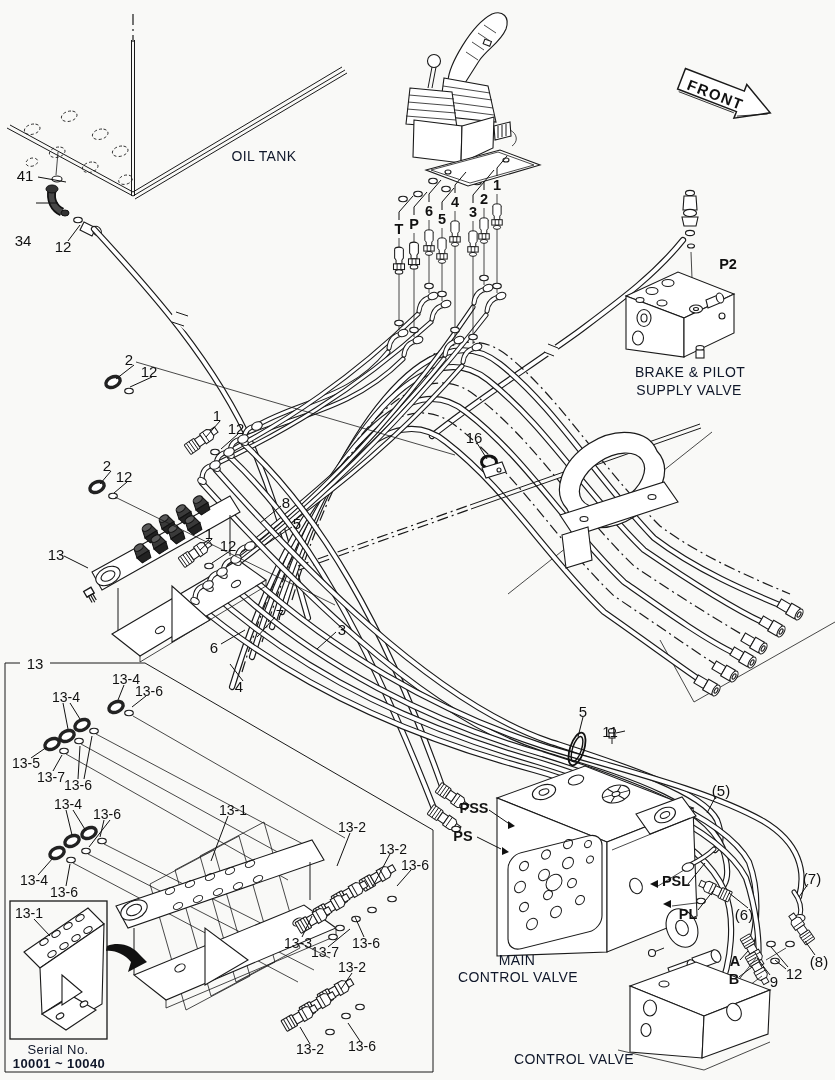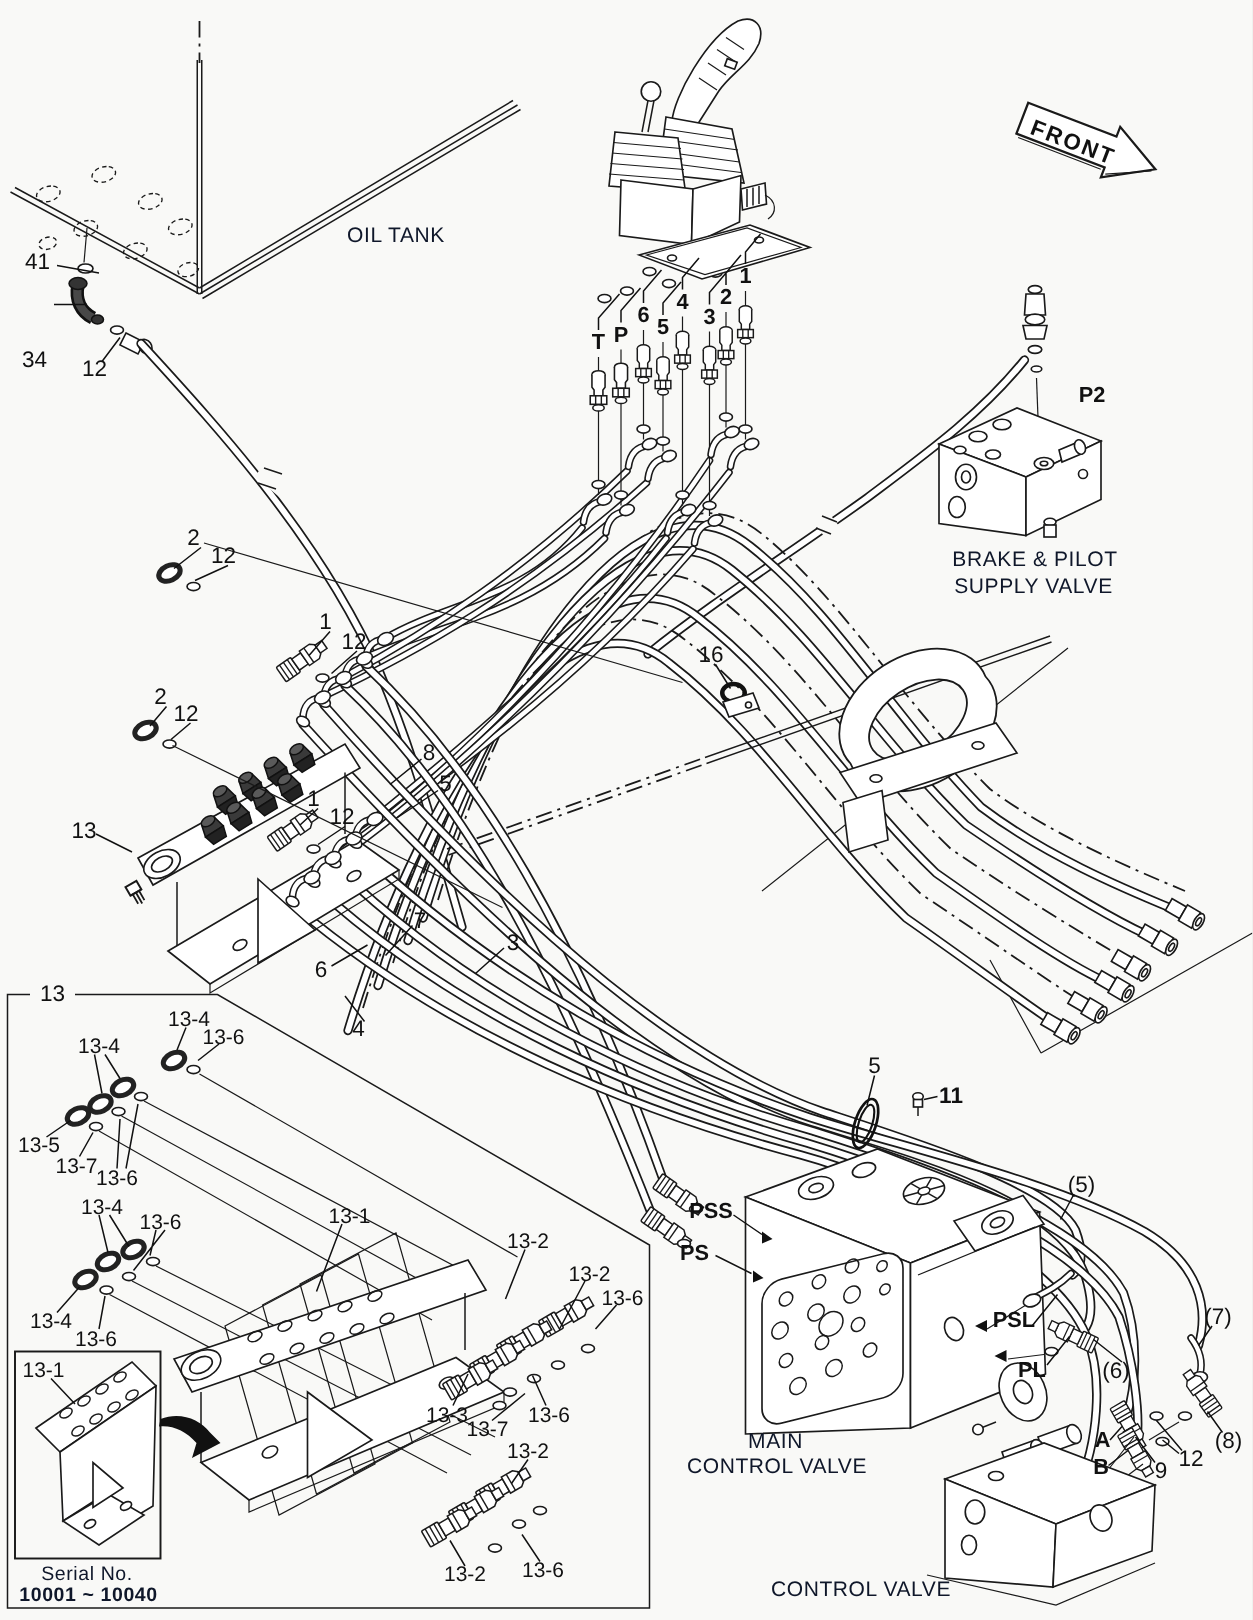--- a/index.html
+++ b/index.html
@@ -557,21 +557,21 @@
       <span class="callout part" style="left: 228px; top: 545px;">12</span>
       <span class="callout part" style="left: 56px; top: 554px;">13</span>
       <span class="callout part" style="left: 286px; top: 502px;">8</span>
       <span class="callout part" style="left: 297px; top: 523px;">5</span>
       <span class="callout part" style="left: 280px; top: 614px;">7</span>
       <span class="callout part" style="left: 342px; top: 629px;">3</span>
       <span class="callout part" style="left: 214px; top: 647px;">6</span>
       <span class="callout part" style="left: 239px; top: 686px;">4</span>
       <span class="callout part" style="left: 474px; top: 437px;">16</span>
       <span class="callout part" style="left: 583px; top: 711px;">5</span>
-      <span class="callout part" style="left: 634px; top: 731px; font-weight: bold;">11</span>
+      <span class="callout part" style="left: 610px; top: 731px;">11</span>
       <span class="callout part" style="left: 721px; top: 790px;">(5)</span>
       <span class="callout part" style="left: 744px; top: 914px;">(6)</span>
       <span class="callout part" style="left: 812px; top: 878px;">(7)</span>
       <span class="callout part" style="left: 819px; top: 961px;">(8)</span>
       <span class="callout part" style="left: 774px; top: 981px;">9</span>
       <span class="callout part" style="left: 794px; top: 973px;">12</span>
       <span class="callout part" style="left: 35px; top: 663px;">13</span>
       <span class="callout port" style="left: 399px; top: 229px;">T</span>
       <span class="callout port" style="left: 414px; top: 224px;">P</span>
       <span class="callout port" style="left: 429px; top: 211px;">6</span>

